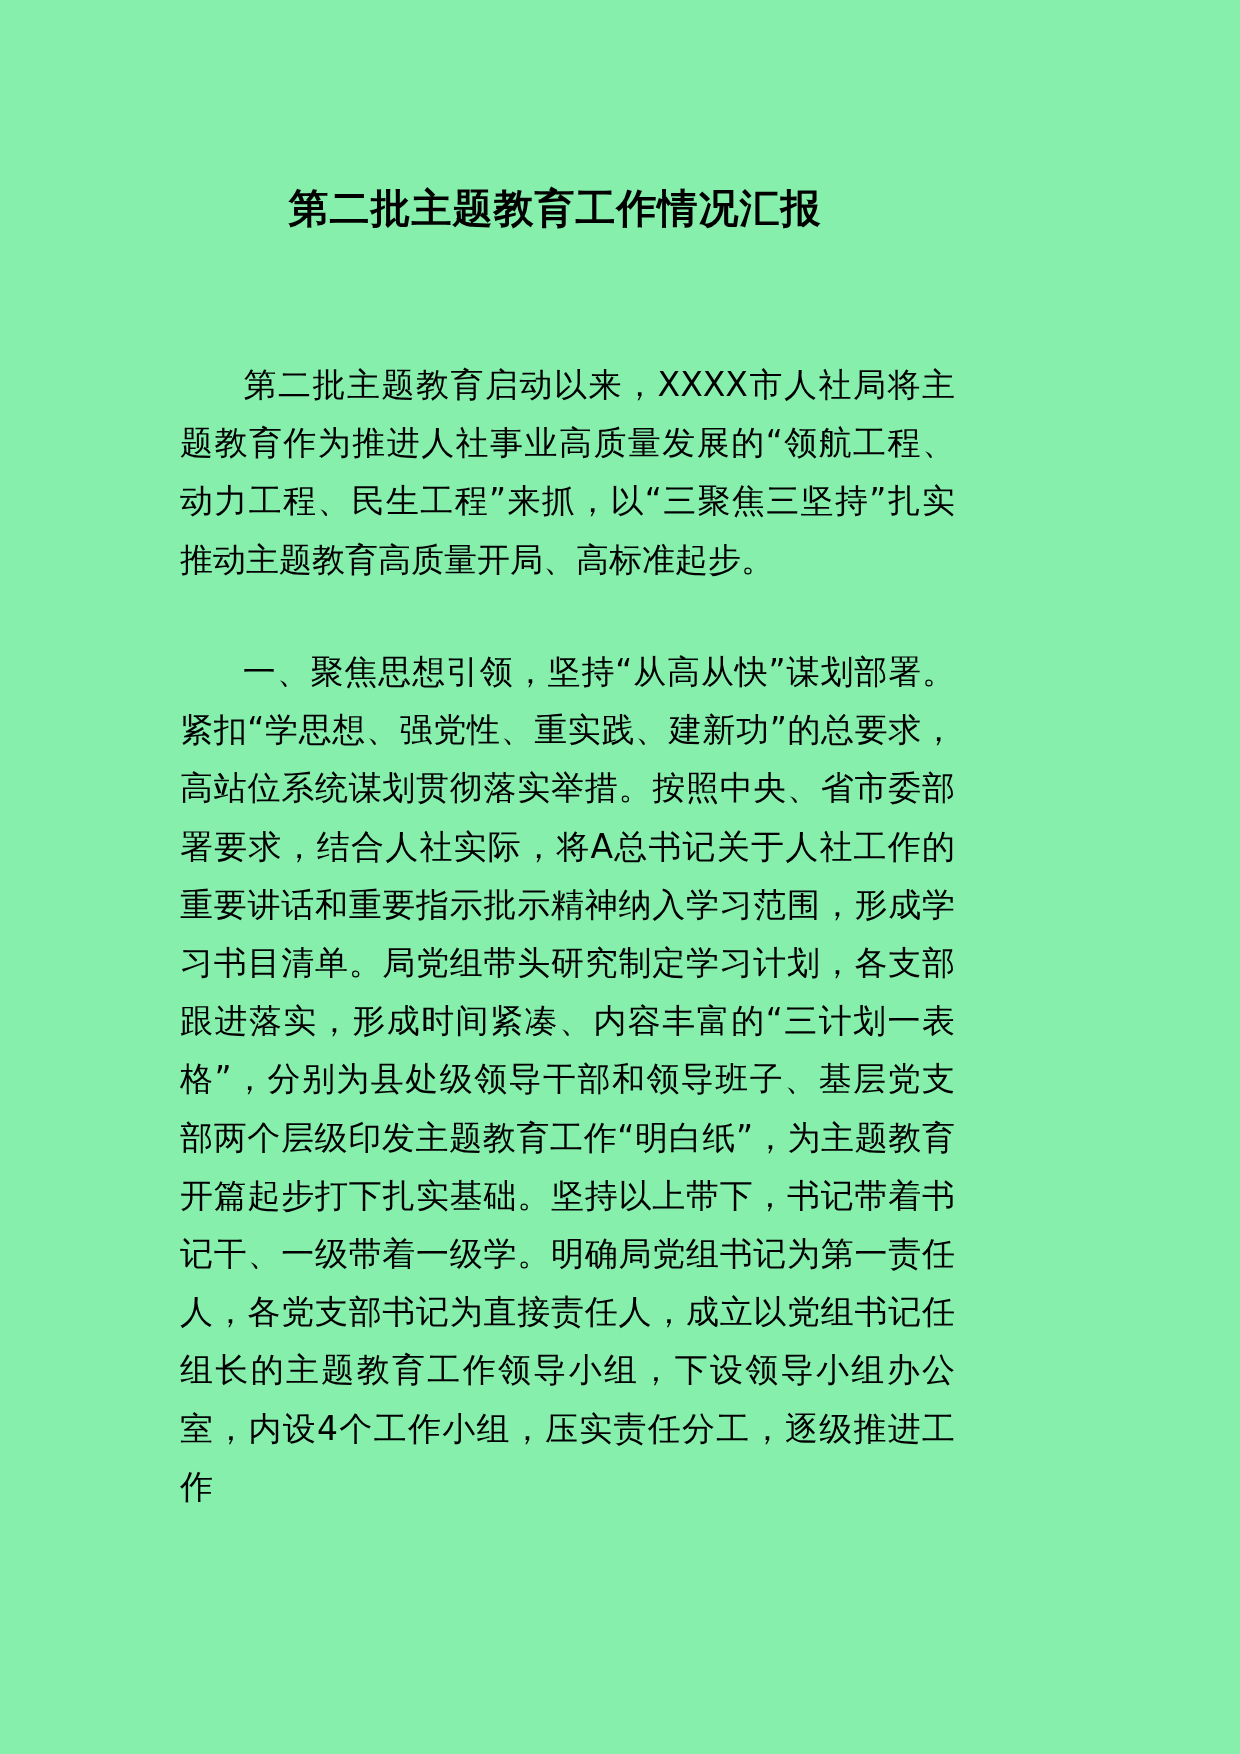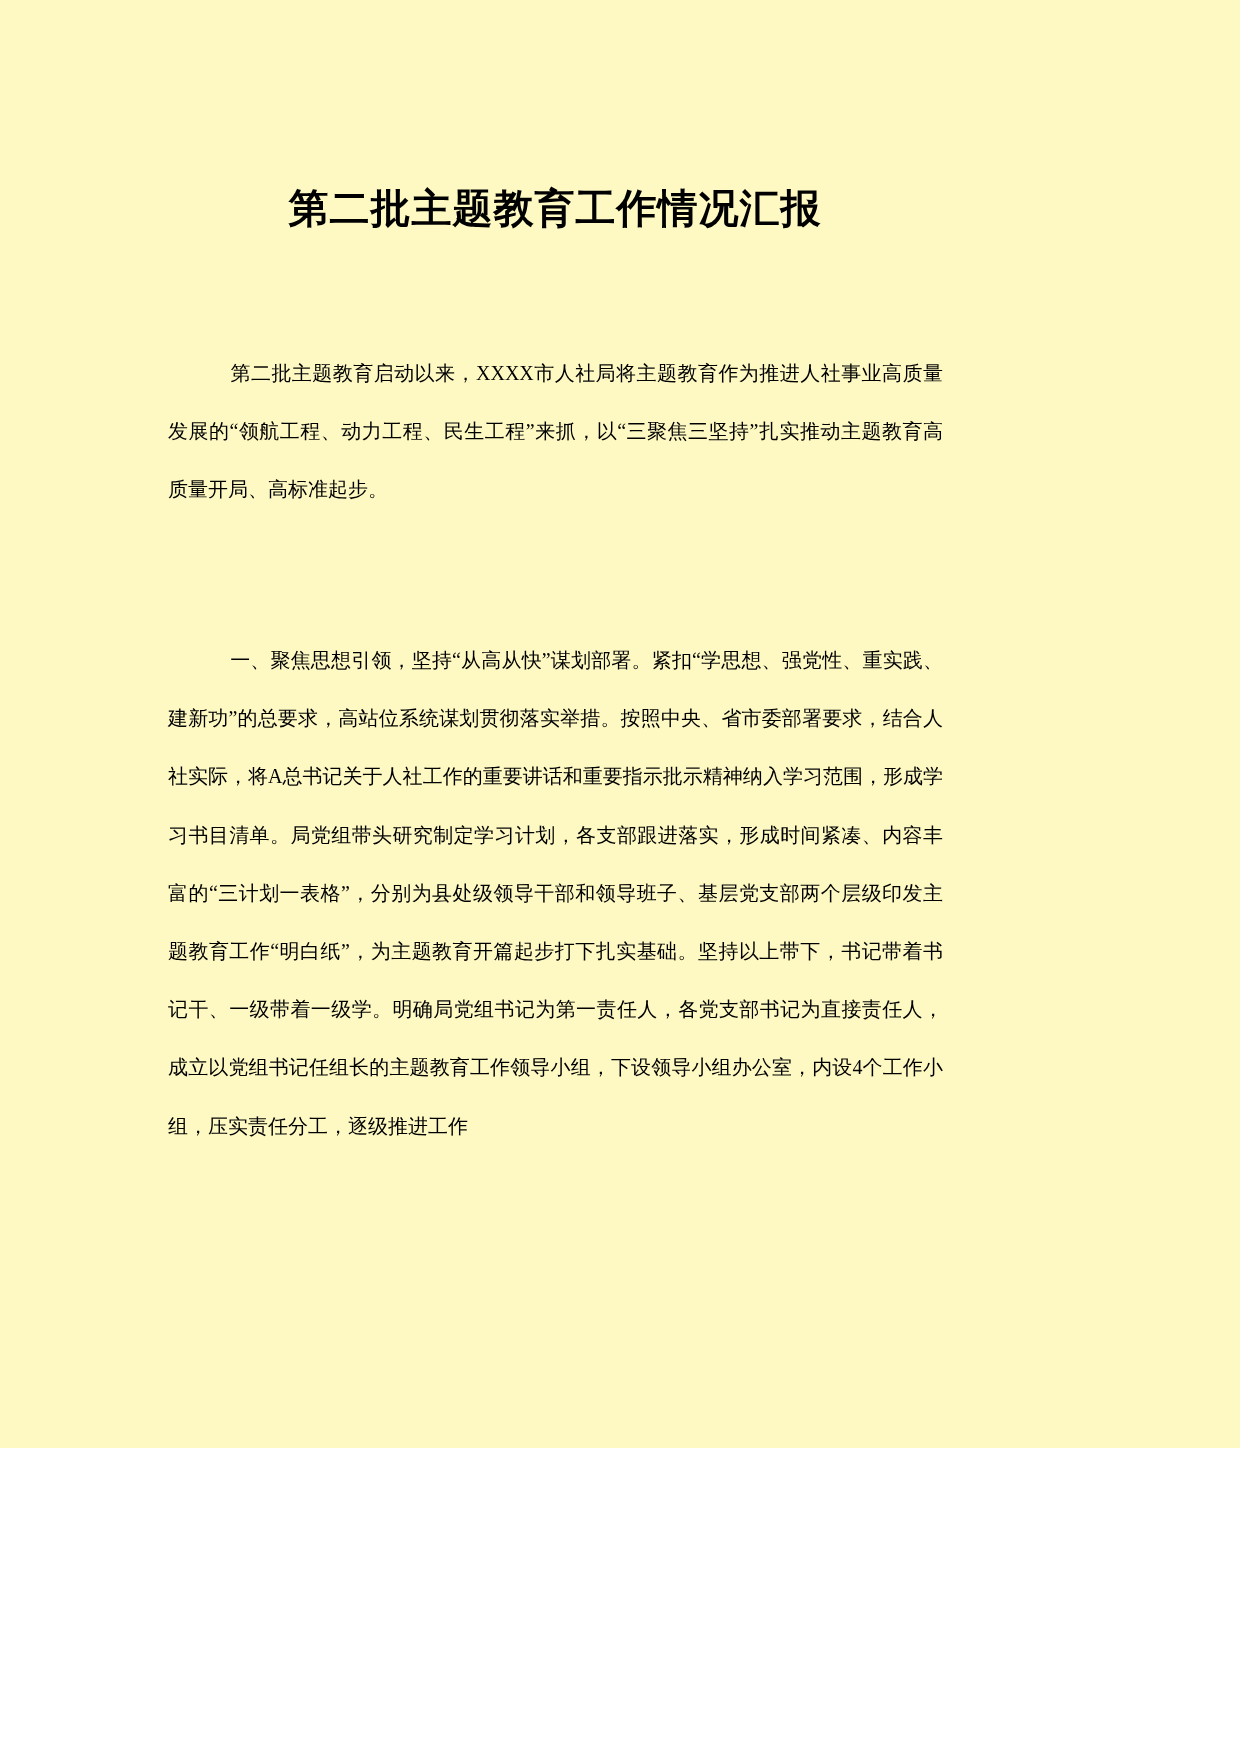--- a/index.html
+++ b/index.html
@@ -13,46 +13,45 @@
       position: relative;
       overflow: hidden;
       color: #000000;
       font-family: "DejaVu Sans", "Liberation Sans", sans-serif;
     }
     .page {
       position: absolute;
       left: 0;
       top: 0;
       width: 1240px;
-      height: 1448px;
-      background: #fef9c3;
+      height: 1754px;
+      background: #86efac;
     }
     .doc-title {
       position: absolute;
       left: 0;
       top: 178px;
       width: 1110px;
       text-align: center;
       font-size: 40px;
       font-weight: bold;
       letter-spacing: 1px;
       line-height: 60px;
       margin: 0;
     }
     .body-block {
       position: absolute;
       left: 168px;
       width: 775px;
-      font-size: 20px;
+      font-size: 33px;
       line-height: 58.2px;
       text-align: justify;
       text-align-last: left;
-      margin: 0;
+      margin: 12px;
       word-break: break-all;
-      font-family: Liberation Serif, serif;
     }
     .para-intro {
       top: 344px;
     }
     .para-one {
       top: 631px;
     }
     .indent {
       display: inline-block;
       width: 62px;

